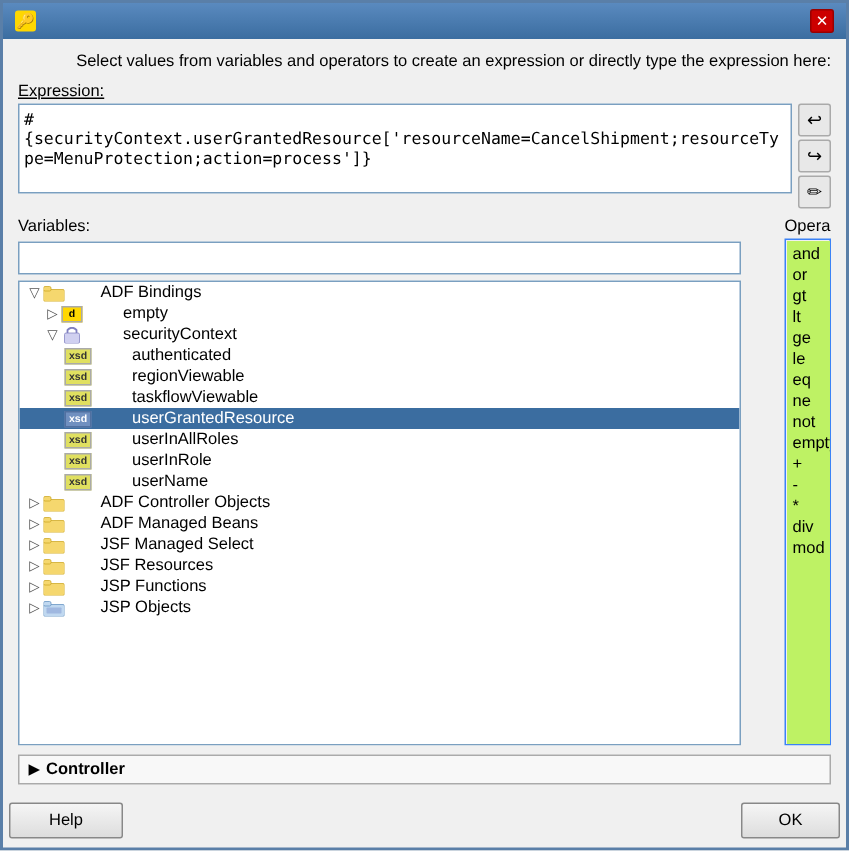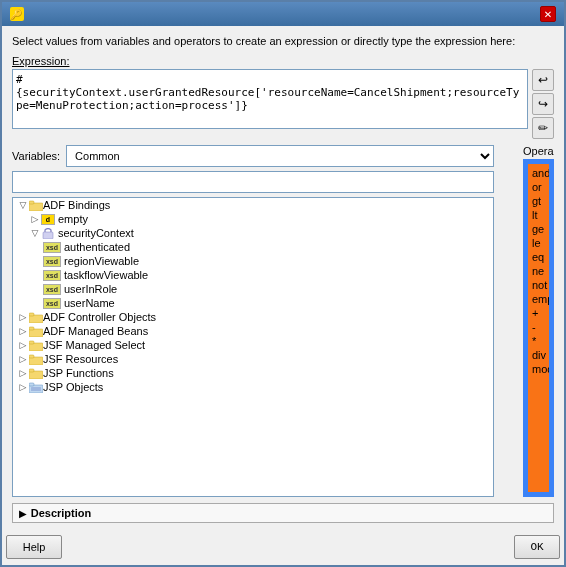--- a/index.html
+++ b/index.html
@@ -68,20 +68,21 @@
       padding: 8px 10px;
       display: flex;
       flex-direction: column;
       gap: 6px;
       overflow: hidden;
     }
     .description-text {
       font-size: 11px;
       color: #000;
       line-height: 1.4;
+      text-align: right;
     }
     .expression-section {
       display: flex;
       flex-direction: column;
       gap: 2px;
     }
     .expression-label {
       font-size: 11px;
       color: #000;
       text-decoration: underline;
@@ -172,22 +173,22 @@
       flex-direction: column;
       padding-left: 27px;
     }
     .operands-header {
       font-size: 11px;
       margin-bottom: 2px;
       white-space: nowrap;
     }
     .operands-list {
       flex: 1;
-      border: 5px solid #3b82f6;
-      background: #f97316;
+      border: 1px solid #3b82f6;
+      background: #bef264;
       overflow-y: auto;
       padding: 2px;
     }
     .operand-item {
       font-size: 11px;
       padding: 1px 2px;
       cursor: pointer;
       white-space: nowrap;
       color: #000;
     }
@@ -228,20 +229,21 @@
       font-weight: bold;
       color: #333;
       display: inline-flex;
       align-items: center;
       justify-content: center;
       margin-right: 3px;
       flex-shrink: 0;
     }
     .node-label {
       font-size: 11px;
+      padding-left: 24px;
     }
     .description-footer {
       border: 1px solid #aaa;
       background: #f8f8f8;
       padding: 3px 6px;
       display: flex;
       align-items: center;
       gap: 4px;
       flex-shrink: 0;
       cursor: pointer;
@@ -254,41 +256,40 @@
       font-weight: bold;
     }
     .bottom-buttons {
       display: flex;
       justify-content: space-between;
       align-items: center;
       padding: 4px 4px 6px 4px;
       flex-shrink: 0;
     }
     .help-btn {
-      width: 56px;
+      width: 76px;
       height: 24px;
       border: 1px solid #888;
       background: linear-gradient(to bottom, #f5f5f5, #ddd);
       font-size: 11px;
       cursor: pointer;
       border-radius: 2px;
     }
     .ok-cancel {
       display: flex;
       gap: 6px;
     }
     .ok-btn, .cancel-btn {
-      width: 46px;
+      width: 66px;
       height: 24px;
       border: 1px solid #888;
       background: linear-gradient(to bottom, #f5f5f5, #ddd);
       font-size: 11px;
       cursor: pointer;
       border-radius: 2px;
-      font-family: Liberation Mono, monospace;
     }
     .data-icon {
       width: 14px;
       height: 11px;
       background: #ffd700;
       border: 1px solid #aaa;
       font-size: 7px;
       font-weight: bold;
       display: inline-flex;
       align-items: center;
@@ -331,23 +332,20 @@
           <button class="icon-btn" title="Edit">✏</button>
         </div>
       </div>
     </div>
 
     <div class="main-content">
 
       <div class="left-panel">
         <div class="variables-row">
           <span class="variables-label">Variables:</span>
-          <select class="variables-select">
-            <option>Common</option>
-          </select>
         </div>
         <input type="text" class="search-box" placeholder="" style="">
 
         <div class="tree-panel">
 
           <div class="tree-item">
             <span class="tree-indent" style="width:2px"></span>
             <span class="tree-toggle">▽</span>
             <svg class="folder-svg" viewBox="0 0 14 11">
               <rect x="0" y="3" width="14" height="8" rx="1" fill="#f5d76e" stroke="#cba520" stroke-width="0.5"></rect>
@@ -388,21 +386,31 @@
             <span class="node-label">regionViewable</span>
           </div>
 
           <div class="tree-item">
             <span class="tree-indent" style="width:28px"></span>
             <span class="xsd-badge">xsd</span>
             <span class="node-label">taskflowViewable</span>
           </div>
 
 
-
+          <div class="tree-item selected">
+            <span class="tree-indent" style="width:28px"></span>
+            <span class="xsd-badge" style="background:#7090c0;color:white;border-color:#5070a0;">xsd</span>
+            <span class="node-label">userGrantedResource</span>
+          </div>
+
+          <div class="tree-item">
+            <span class="tree-indent" style="width:28px"></span>
+            <span class="xsd-badge">xsd</span>
+            <span class="node-label">userInAllRoles</span>
+          </div>
 
           <div class="tree-item">
             <span class="tree-indent" style="width:28px"></span>
             <span class="xsd-badge">xsd</span>
             <span class="node-label">userInRole</span>
           </div>
 
           <div class="tree-item">
             <span class="tree-indent" style="width:28px"></span>
             <span class="xsd-badge">xsd</span>
@@ -489,21 +497,21 @@
           <div class="operand-item">-</div>
           <div class="operand-item">*</div>
           <div class="operand-item">div</div>
           <div class="operand-item">mod</div>
         </div>
       </div>
     </div>
 
     <div class="description-footer">
       <span class="desc-toggle">▶</span>
-      <span class="desc-label">Description</span>
+      <span class="desc-label">Controller</span>
     </div>
   </div>
 
   <div class="bottom-buttons">
     <button class="help-btn">Help</button>
     <div class="ok-cancel">
       <button class="ok-btn">OK</button>
     </div>
   </div>
 </div>

